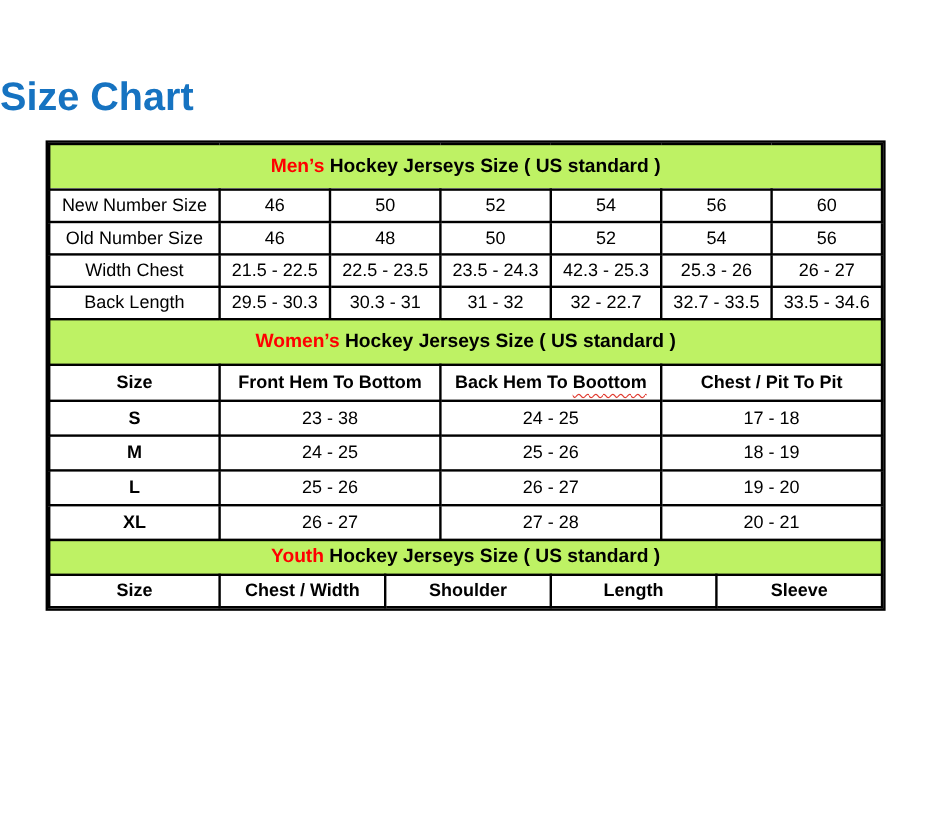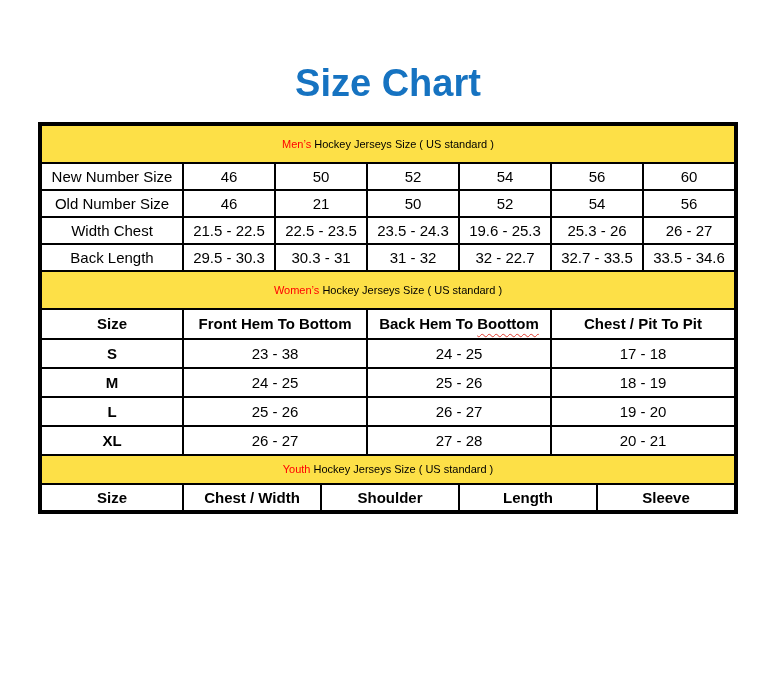--- a/index.html
+++ b/index.html
@@ -1,36 +1,36 @@
 <!DOCTYPE html>
 <html><head>
 <meta charset="utf-8">
 <style>
   html,body{margin:0;padding:0;}
   body{
     width:776px;height:692px;background:#ffffff;color:#000000;
     font-family:"Liberation Sans",sans-serif;overflow:hidden;
   }
   .title{
-    margin:62px 0 0;text-align:center;
-    font-size:38px;font-weight:700;color:#1673c1;letter-spacing:0;
+    margin:62px 0 0;
+    font-size:33px;font-weight:700;color:#1673c1;letter-spacing:0;
   }
   .chart-wrap{
     width:696px;margin:17px auto 0;border:2px solid #000;
   }
   table.sec{width:100%;border-collapse:collapse;table-layout:fixed;}
   table.sec + table.sec{margin-top:-2px;}
   td,th{
     border:2px solid #000;text-align:center;vertical-align:middle;
     padding:0 2px;font-size:15px;line-height:1.15;
     overflow:hidden;white-space:nowrap;
   }
   col.c-label{width:142px;}
   .banner{
-    background:#fde047;font-weight:400;font-size:11px;height:36px;
+    background:#bef264;font-weight:700;font-size:16px;height:36px;
   }
   .sec-youth .banner{height:27px;}
   .hl{color:#ff0000;}
   tr.head th{font-weight:700;}
   .sec-mens tr.head th{height:27px;}
   .sec-womens tr.head th{height:28px;}
   .sec-youth tr.head th{height:25px;}
   .sec-mens tr.data td{height:25px;}
   .sec-womens tr.data td{height:27px;}
   .sec-youth tr.data td{height:29px;}
@@ -70,32 +70,32 @@
       <td>46</td>
       <td>50</td>
       <td>52</td>
       <td>54</td>
       <td>56</td>
       <td>60</td>
     </tr>
     <tr class="data">
       <td class="rlabel">Old Number Size</td>
       <td>46</td>
-      <td>21</td>
+      <td>48</td>
       <td>50</td>
       <td>52</td>
       <td>54</td>
       <td>56</td>
     </tr>
     <tr class="data">
       <td class="rlabel">Width Chest</td>
       <td>21.5 - 22.5</td>
       <td>22.5 - 23.5</td>
       <td>23.5 - 24.3</td>
-      <td>19.6 - 25.3</td>
+      <td>42.3 - 25.3</td>
       <td>25.3 - 26</td>
       <td>26 - 27</td>
     </tr>
     <tr class="data">
       <td class="rlabel">Back Length</td>
       <td>29.5 - 30.3</td>
       <td>30.3 - 31</td>
       <td>31 - 32</td>
       <td>32 - 22.7</td>
       <td>32.7 - 33.5</td>

